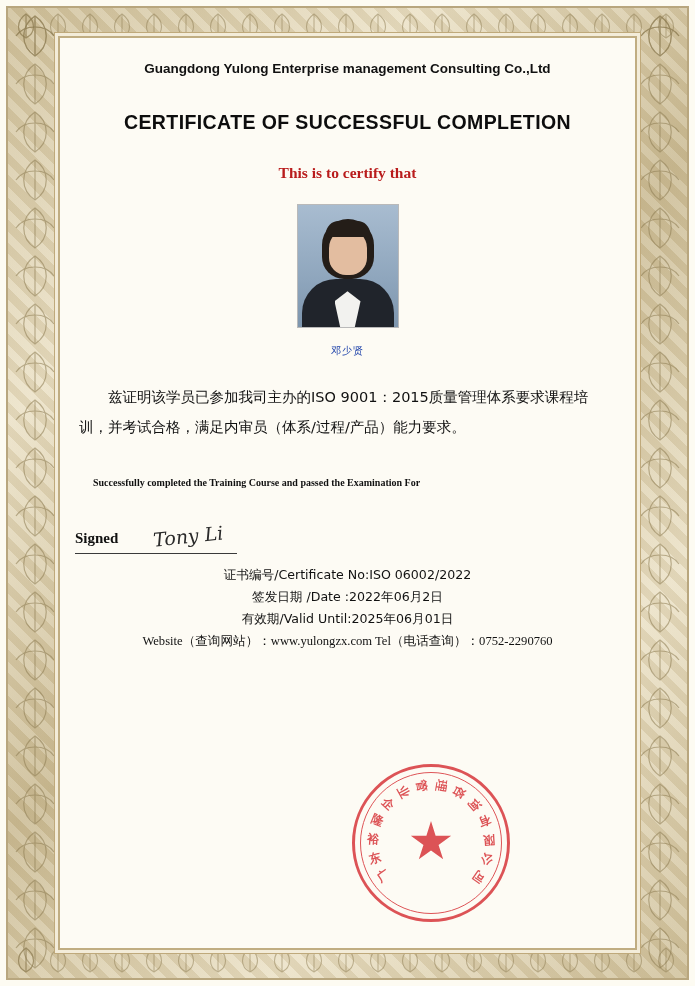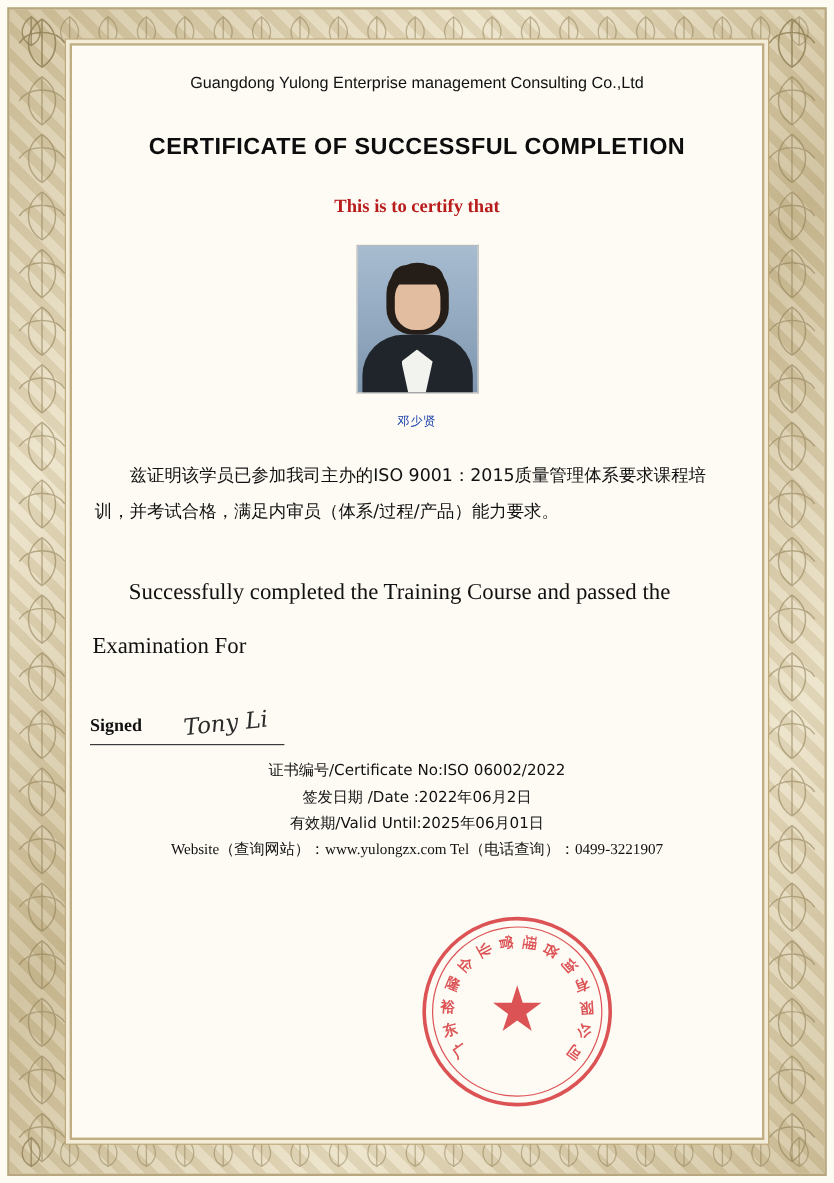--- a/index.html
+++ b/index.html
@@ -94,21 +94,21 @@
   
   .company-cn {
     font-family: "DejaVu Sans", sans-serif;
     font-size: 19px;
     color: #111;
     margin-top: 16px;
     letter-spacing: 0.5px;
   }
   .company-en {
     font-family: "Liberation Sans", sans-serif;
-    font-weight: normal;
+    font-weight: bold;
     font-size: 13.5px;
     color: #111;
     margin-top: 7px;
     line-height: 1.5;
     padding: 0 38px;
   }
 
   .cert-title {
     font-family: "Liberation Sans", sans-serif;
     font-weight: bold;
@@ -190,22 +190,22 @@
     font-size: 14.5px;
     color: #111;
     text-align: left;
     line-height: 2.05;
     margin-top: 25px;
     text-indent: 2em;
     padding: 0 4px;
   }
   .para-en {
     font-family: "Liberation Serif", serif;
-    font-weight: normal;
-    font-size: 19px;
+    font-weight: bold;
+    font-size: 10px;
     color: #111;
     text-align: left;
     line-height: 2.4;
     margin-top: 28px;
     padding: 0 2px;
     text-indent: 1.6em;
   }
 
   
   .sig-block {
@@ -462,21 +462,21 @@
     <div class="sig-block">
       <span class="sig-label">Signed</span>
       <span class="sig-script">Tony Li</span>
       <div class="sig-rule"></div>
     </div>
 
     <div class="meta">
       <div>证书编号/Certificate No:ISO 06002/2022</div>
       <div>签发日期 /Date :2022年06月2日</div>
       <div>有效期/Valid Until:2025年06月01日</div>
-      <div class="row-website">Website（查询网站）：www.yulongzx.com  Tel（电话查询）：0499-3221907</div>
+      <div class="row-website">Website（查询网站）：www.yulongzx.com  Tel（电话查询）：0752-2290760</div>
     </div>
 
     <div class="seal">
       <div class="ring2"></div>
       <div class="star"></div>
       <div class="seal-text" id="seal-text">
           <span style="transform: rotate(-125deg) translate(0px, -58px) rotate(90deg) translate(-50%, -50%);">广</span>
           <span style="transform: rotate(-105.769deg) translate(0px, -58px) rotate(90deg) translate(-50%, -50%);">东</span>
           <span style="transform: rotate(-86.5385deg) translate(0px, -58px) rotate(90deg) translate(-50%, -50%);">裕</span>
           <span style="transform: rotate(-67.3077deg) translate(0px, -58px) rotate(90deg) translate(-50%, -50%);">隆</span>

